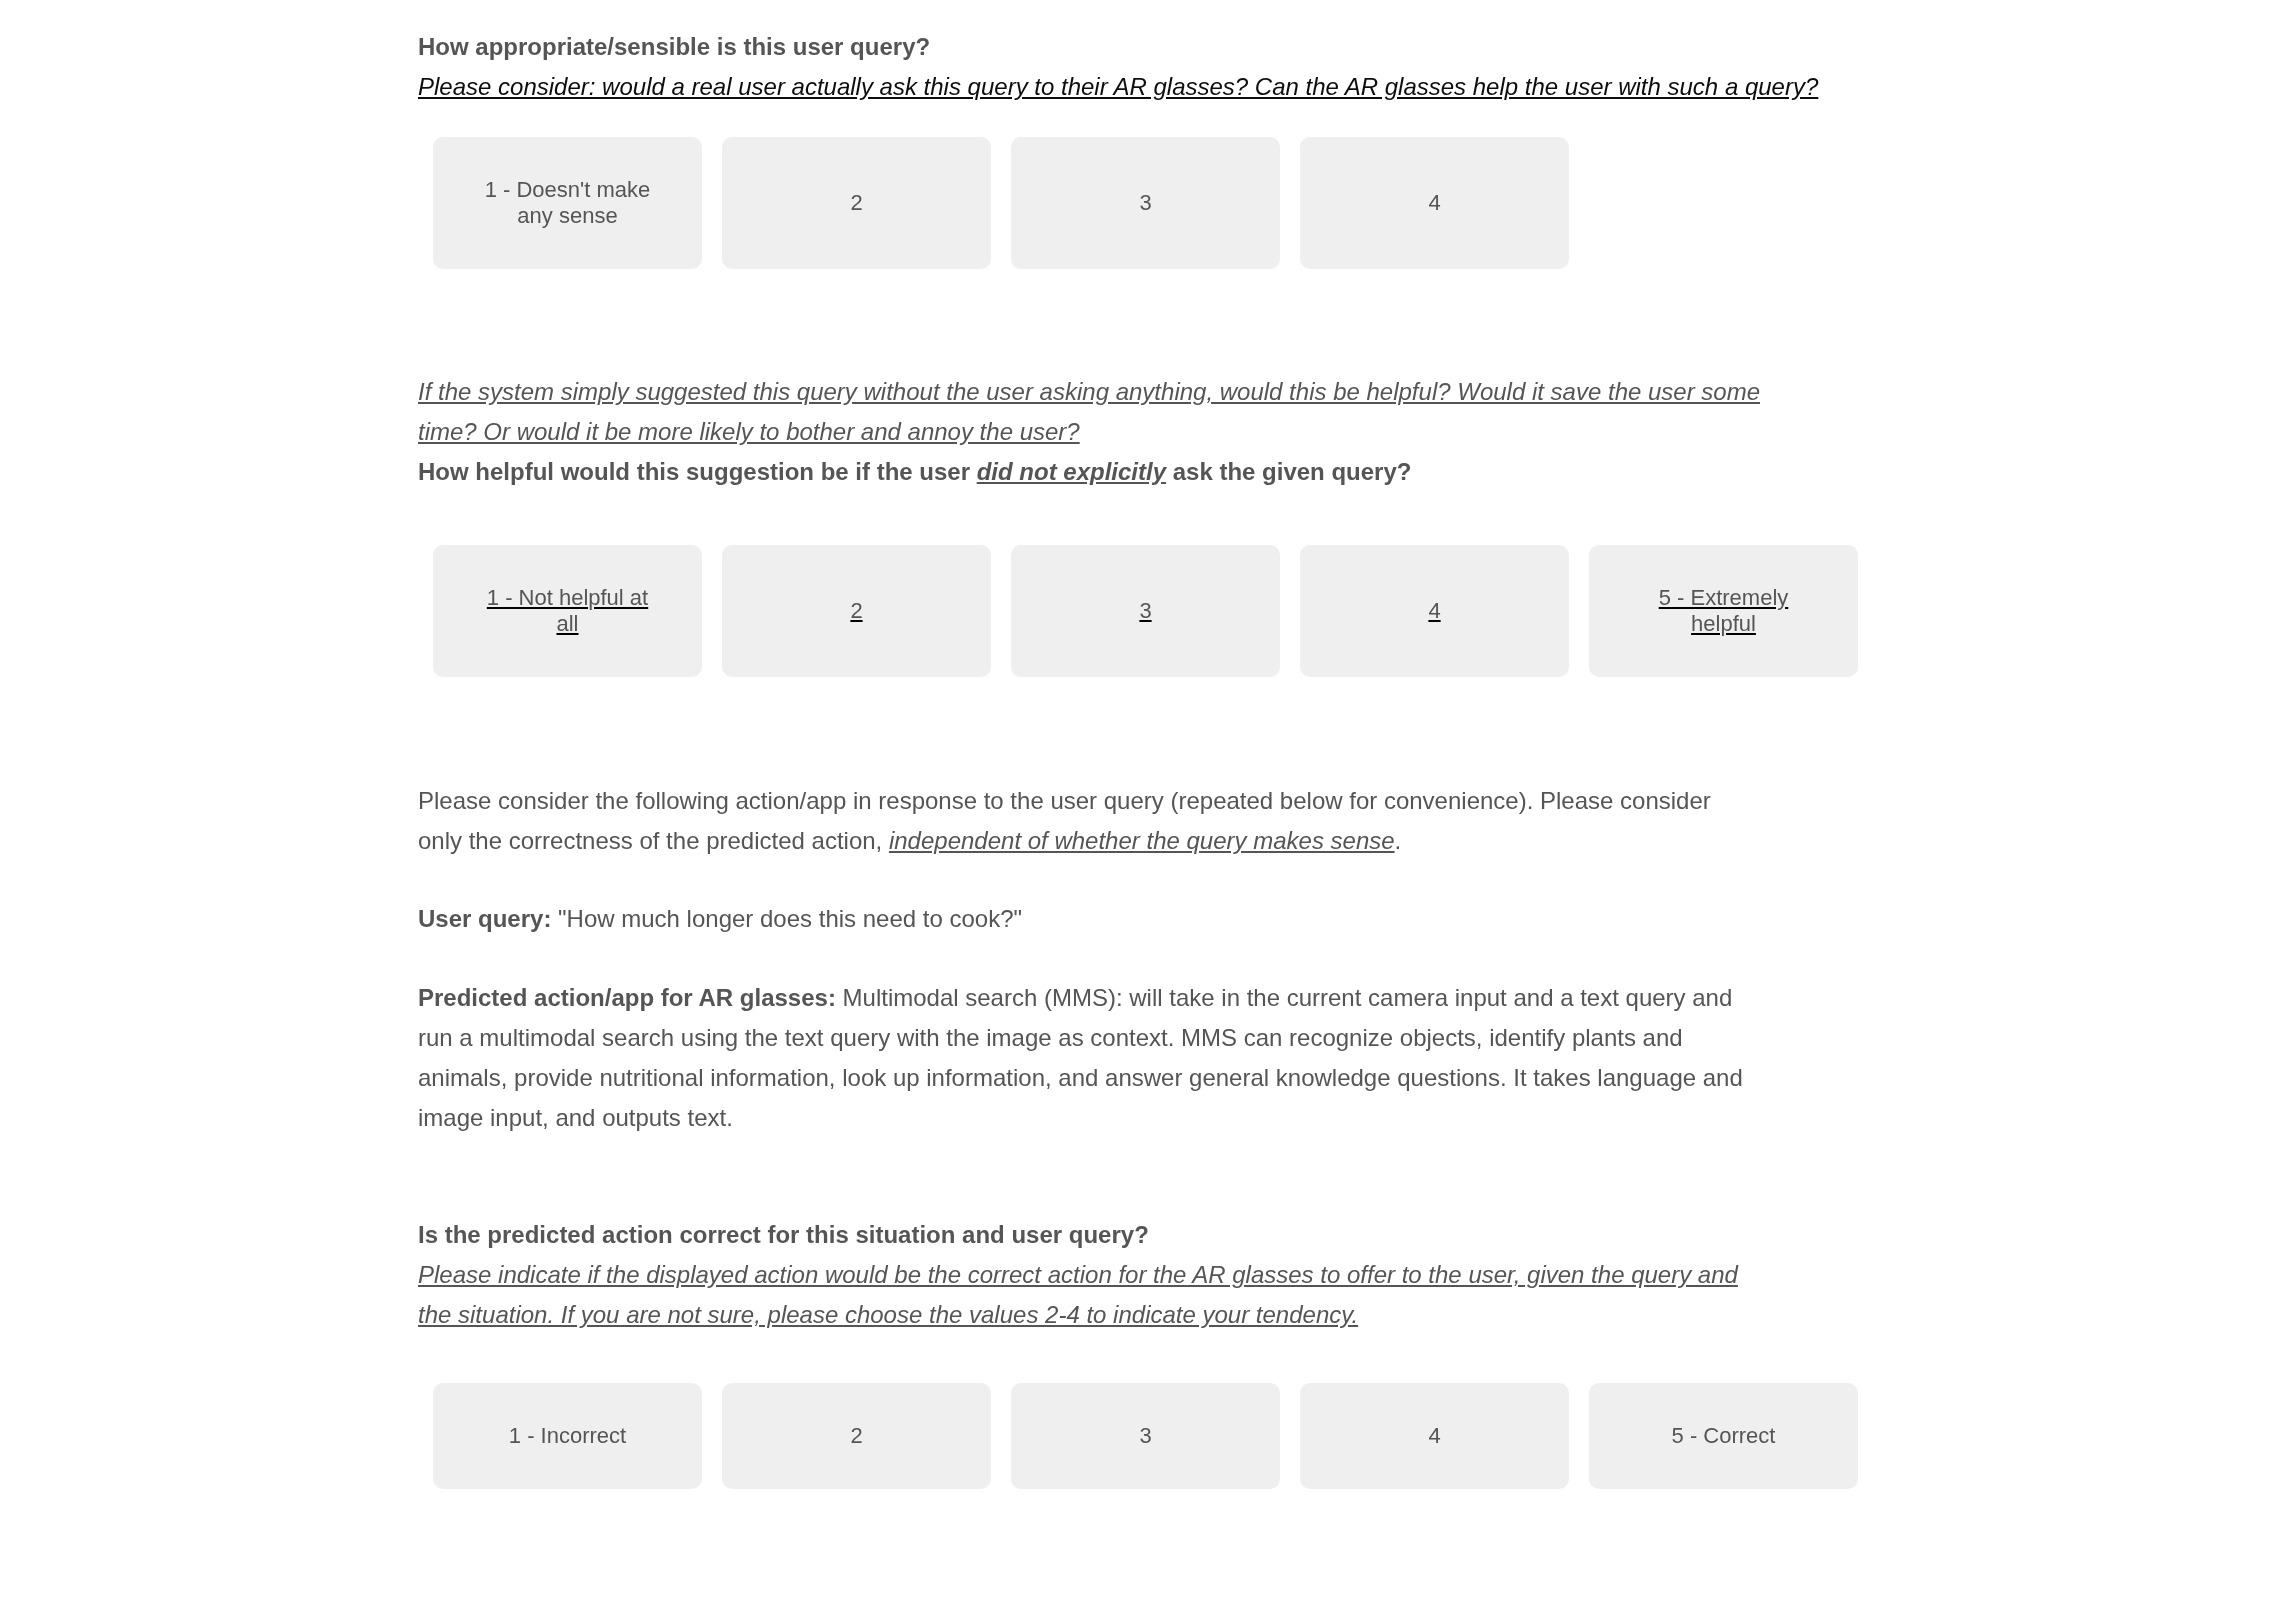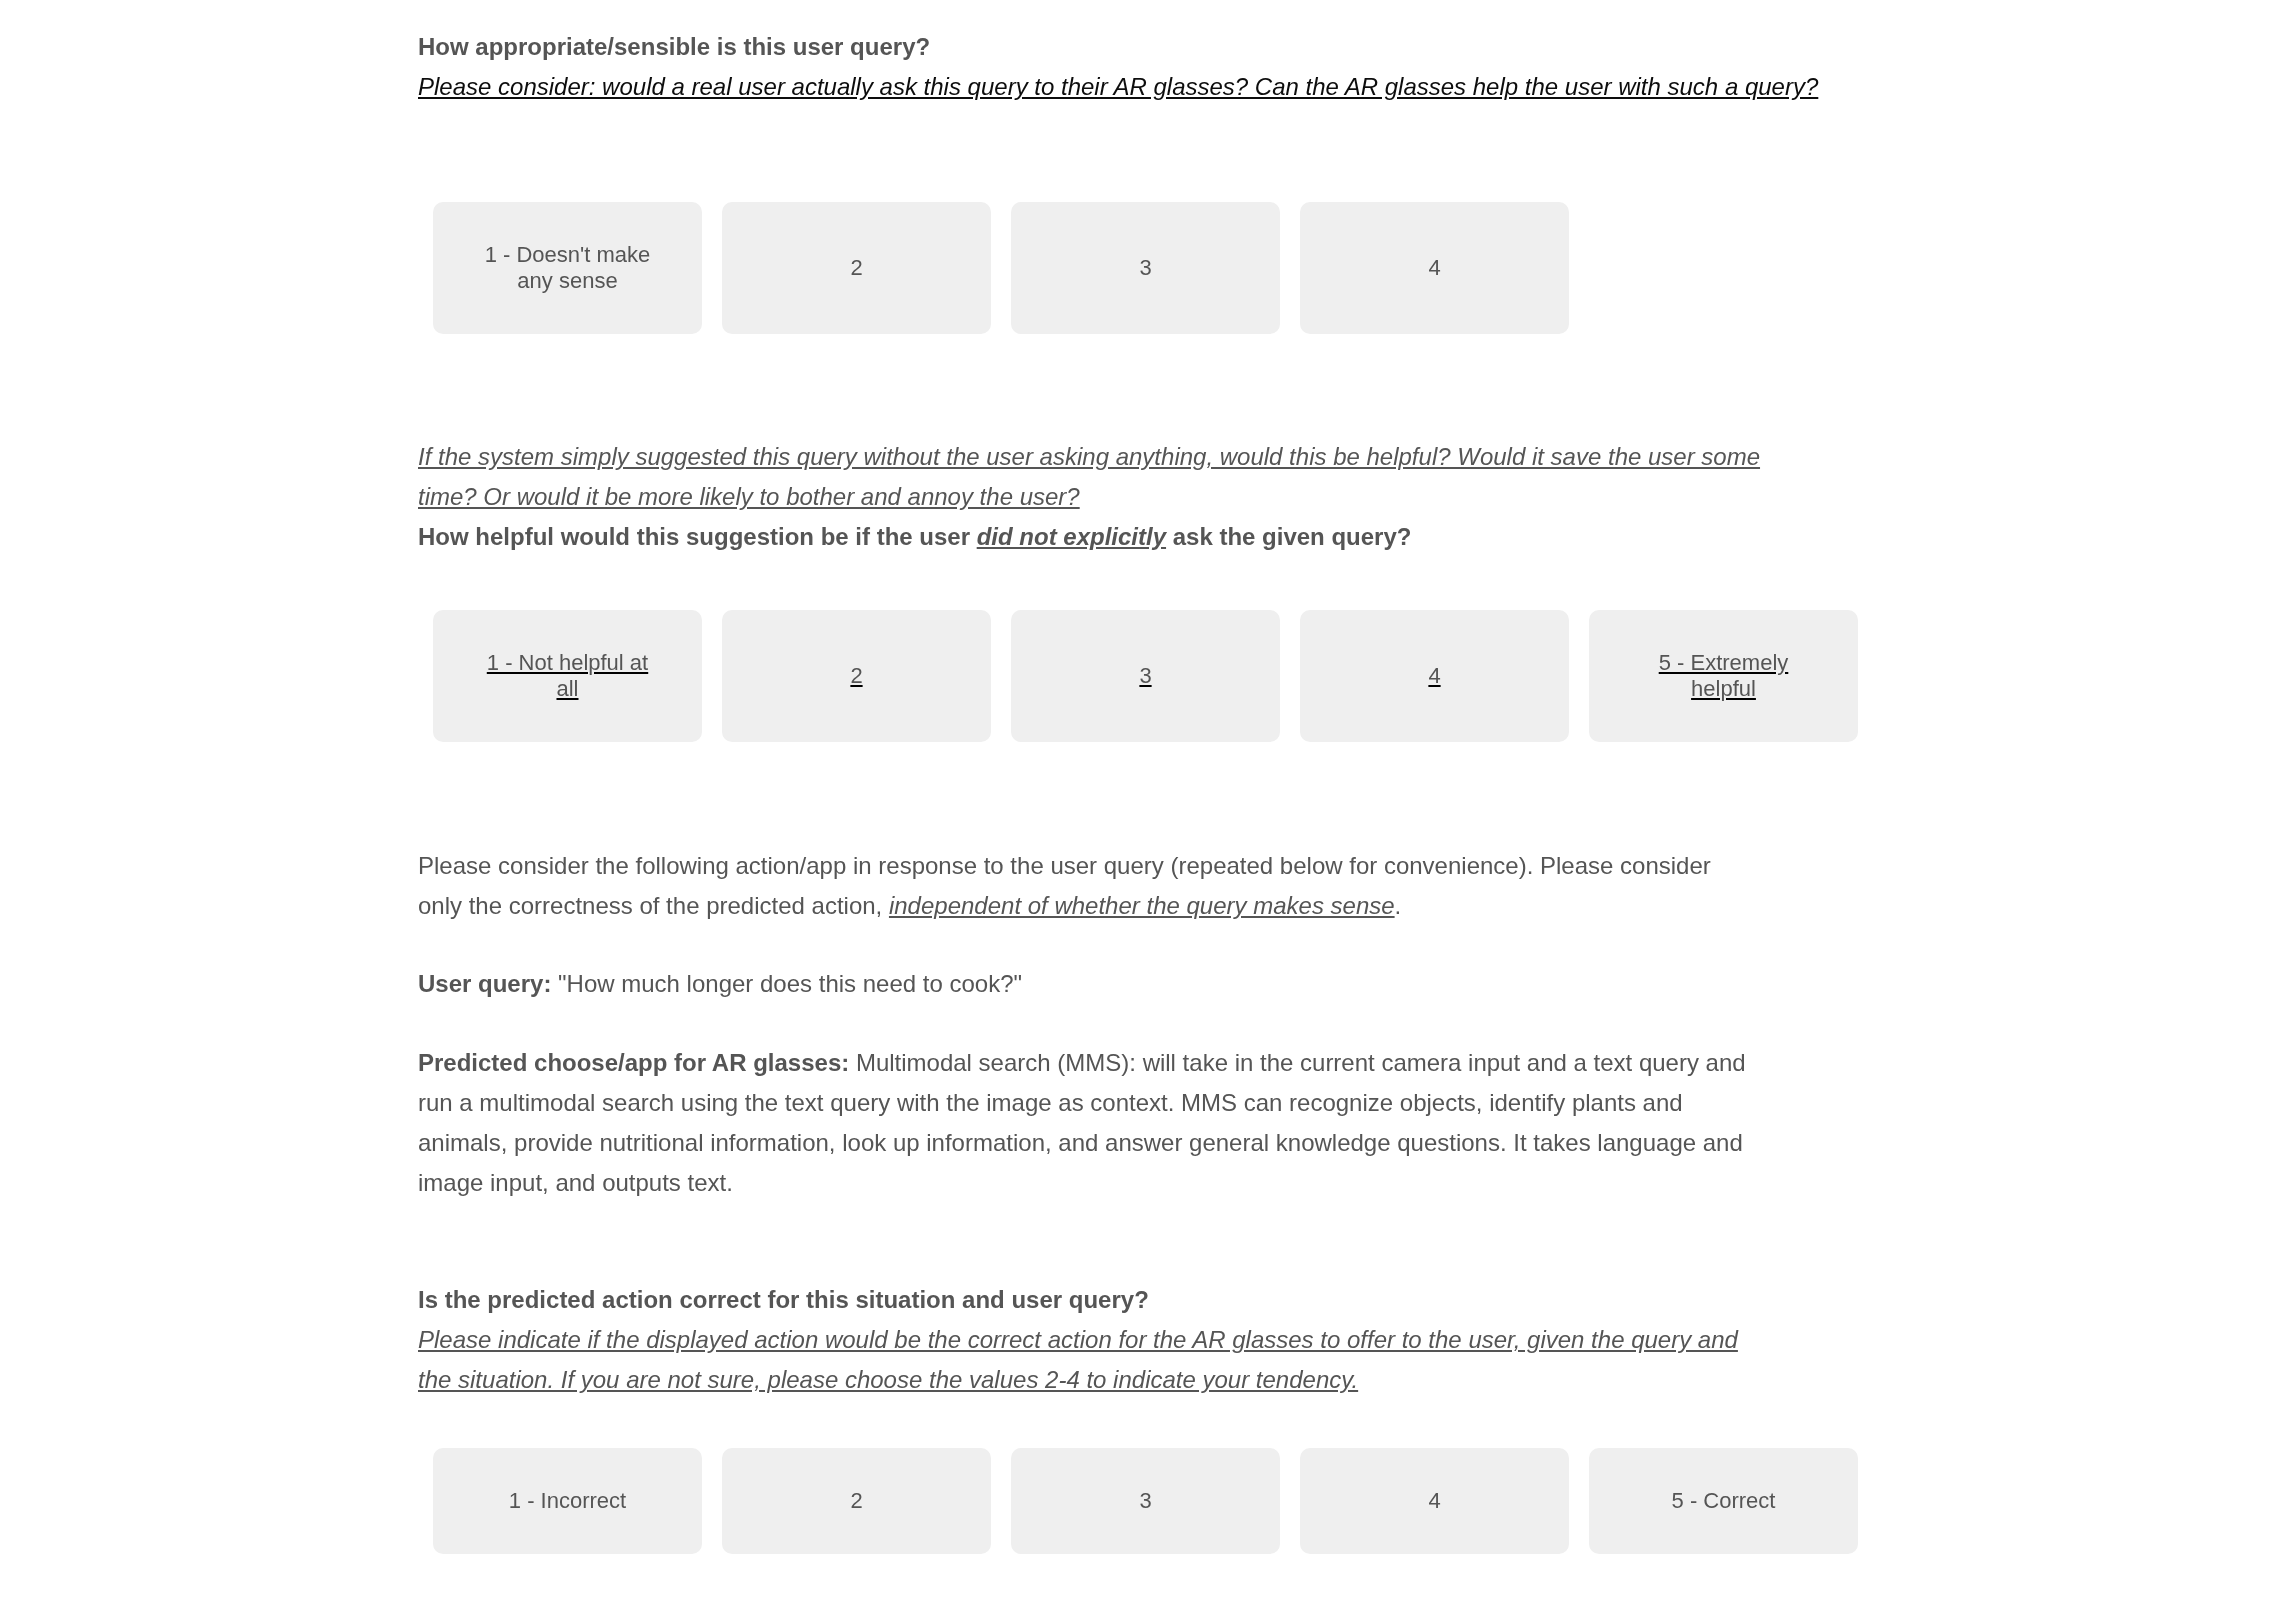--- a/index.html
+++ b/index.html
@@ -43,21 +43,21 @@
     color: #555555;
     font-family: inherit;
     font-size: 22px;
     line-height: 26px;
     padding: 40px 8px;
     text-align: center;
     white-space: pre-line;
     cursor: pointer;
   }
 
-  .section-q1 .options-row { margin-top: 95px; }
+  .section-q1 .options-row { margin-top: 30px; }
   .section-q2 { margin-top: 103px; }
   .section-q2 .options-row { margin-top: 53px; text-decoration: underline; }
   .section-instructions { margin-top: 104px; }
   .section-user-query { margin-top: 38px; }
   .section-predicted { margin-top: 39px; }
   .section-q3 { margin-top: 77px; }
   .section-q3 .options-row { margin-top: 48px; }
 </style>
 </head>
 <body>
@@ -94,21 +94,21 @@
   <div class="section-instructions">
     <div class="text-block"><span>Please consider the following action/app in response to the user query (repeated below for convenience). Please consider
 only the correctness of the predicted action, </span><span class="seg-italic seg-underline">independent of whether the query makes sense</span><span>.</span></div>
   </div>
 
   <div class="section-user-query">
     <div class="text-block"><span class="seg-bold">User query:</span><span> "How much longer does this need to cook?"</span></div>
   </div>
 
   <div class="section-predicted">
-    <div class="text-block"><span class="seg-bold">Predicted choose/app for AR glasses:</span><span> Multimodal search (MMS): will take in the current camera input and a text query and
+    <div class="text-block"><span class="seg-bold">Predicted action/app for AR glasses:</span><span> Multimodal search (MMS): will take in the current camera input and a text query and
 run a multimodal search using the text query with the image as context. MMS can recognize objects, identify plants and
 animals, provide nutritional information, look up information, and answer general knowledge questions. It takes language and
 image input, and outputs text.</span></div>
   </div>
 
   <div class="section-q3">
     <div class="text-block heading"><span class="seg-bold">Is the predicted action correct for this situation and user query?</span></div>
     <div class="text-block subtitle"><span class="seg-italic">Please indicate if the displayed action would be the correct action for the AR glasses to offer to the user, given the query and
 the situation. If you are not sure, please choose the values 2-4 to indicate your tendency.</span></div>
     <div class="options-row">

